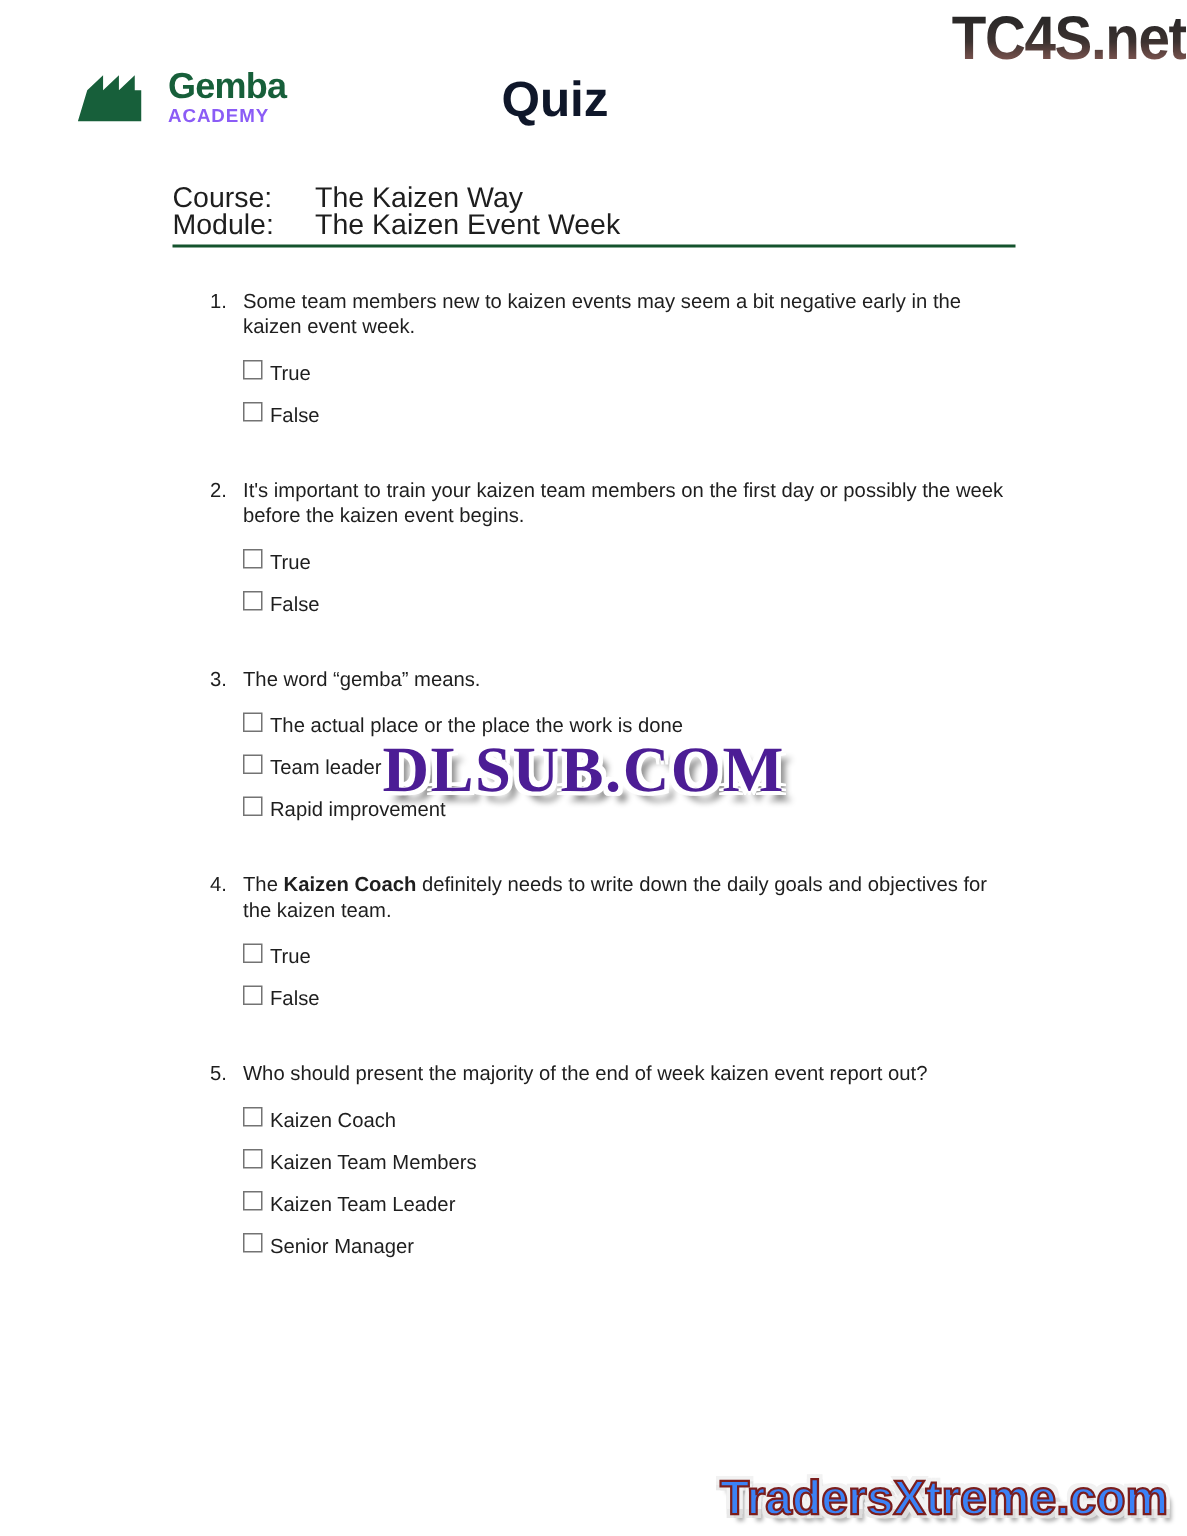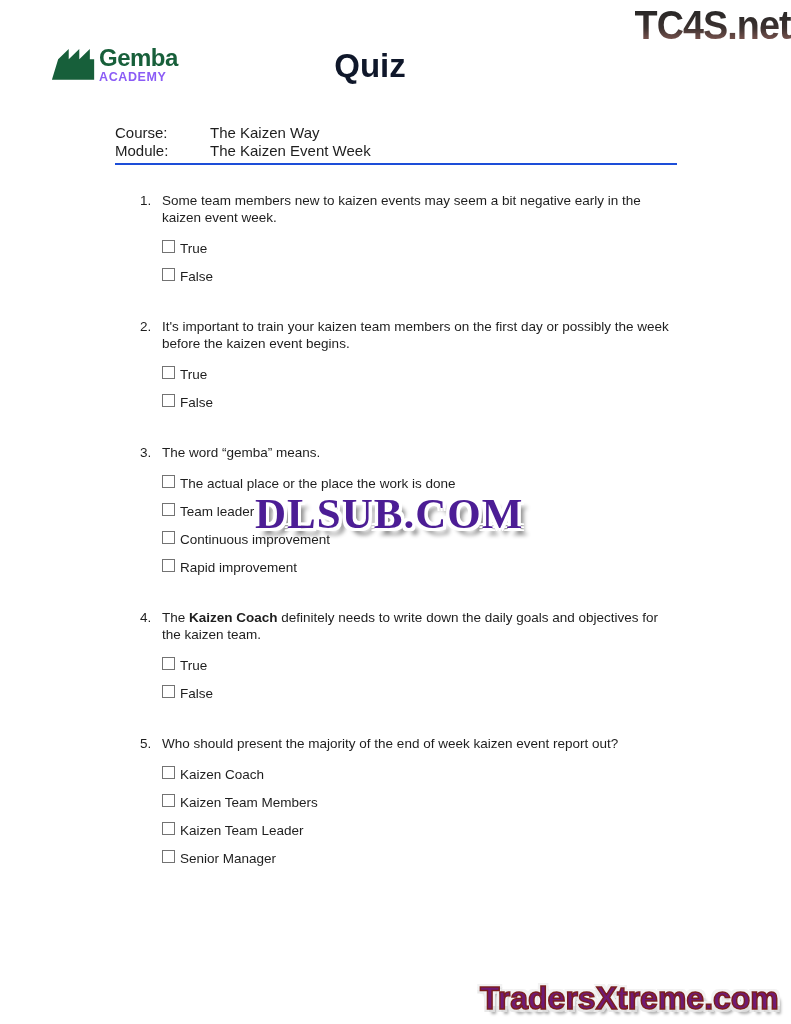--- a/index.html
+++ b/index.html
@@ -47,38 +47,38 @@
        6px  7px 4px rgba(0,0,0,0.45);
   }
 
   .wm-bottom {
     position: absolute;
     left: 480px;
     top: 980px;
     font-size: 32px;
     font-weight: bold;
     letter-spacing: 0px;
-    color: #701a75;
+    color: #3b82f6;
     -webkit-text-stroke: 1.5px #7a1d1d;
     text-shadow:
       -3px -3px 0 #f2f2f2,  3px -3px 0 #f2f2f2,
       -3px  3px 0 #e9e9e9,  3px  3px 0 #dcdcdc,
       -3px  0   0 #efefef,  3px  0   0 #e4e4e4,
        0   -3px 0 #f2f2f2,  0    3px 0 #dadada,
        4px  5px 3px rgba(0,0,0,0.35);
   }
 
   
   .logo {
     position: absolute;
     left: 50px;
     top: 46px;
     display: flex;
-    align-items: flex-start;
-    gap: 1px;
+    align-items: center;
+    gap: 14px;
   }
   .logo svg { display: block; }
   .logo-text { display: flex; flex-direction: column; line-height: 1; }
   .logo-name {
     font-size: 24px;
     font-weight: bold;
     color: #175f3a;
     letter-spacing: -0.5px;
   }
   .logo-sub {
@@ -99,23 +99,23 @@
     font-weight: bold;
     color: #0f172a;
   }
 
   
   .meta {
     position: absolute;
     left: 115px;
     top: 124px;
     width: 562px;
-    border-bottom: 2px solid #1d4ed8;
+    border-bottom: 2px solid #14532d;
     padding-bottom: 3px;
-    font-size: 15px;
+    font-size: 19px;
     line-height: 18px;
   }
   .meta-row { display: grid; grid-template-columns: 95px 1fr; }
 
   
   .questions {
     position: absolute;
     left: 140px;
     top: 192px;
     width: 540px;
@@ -210,24 +210,20 @@
         <div class="option">
           <span class="checkbox"></span>
           <span>The actual place or the place the work is done</span>
         </div>
         <div class="option">
           <span class="checkbox"></span>
           <span>Team leader</span>
         </div>
         <div class="option">
           <span class="checkbox"></span>
-          <span>Continuous improvement</span>
-        </div>
-        <div class="option">
-          <span class="checkbox"></span>
           <span>Rapid improvement</span>
         </div>
       </div>
     </div>
 
     <div class="question">
       <span>4.</span>
       <div class="q-body">
         <div class="q-text"><span>The </span><b>Kaizen Coach</b><span> definitely needs to write down the daily goals and objectives for the kaizen team.</span></div>
         <div class="option">

